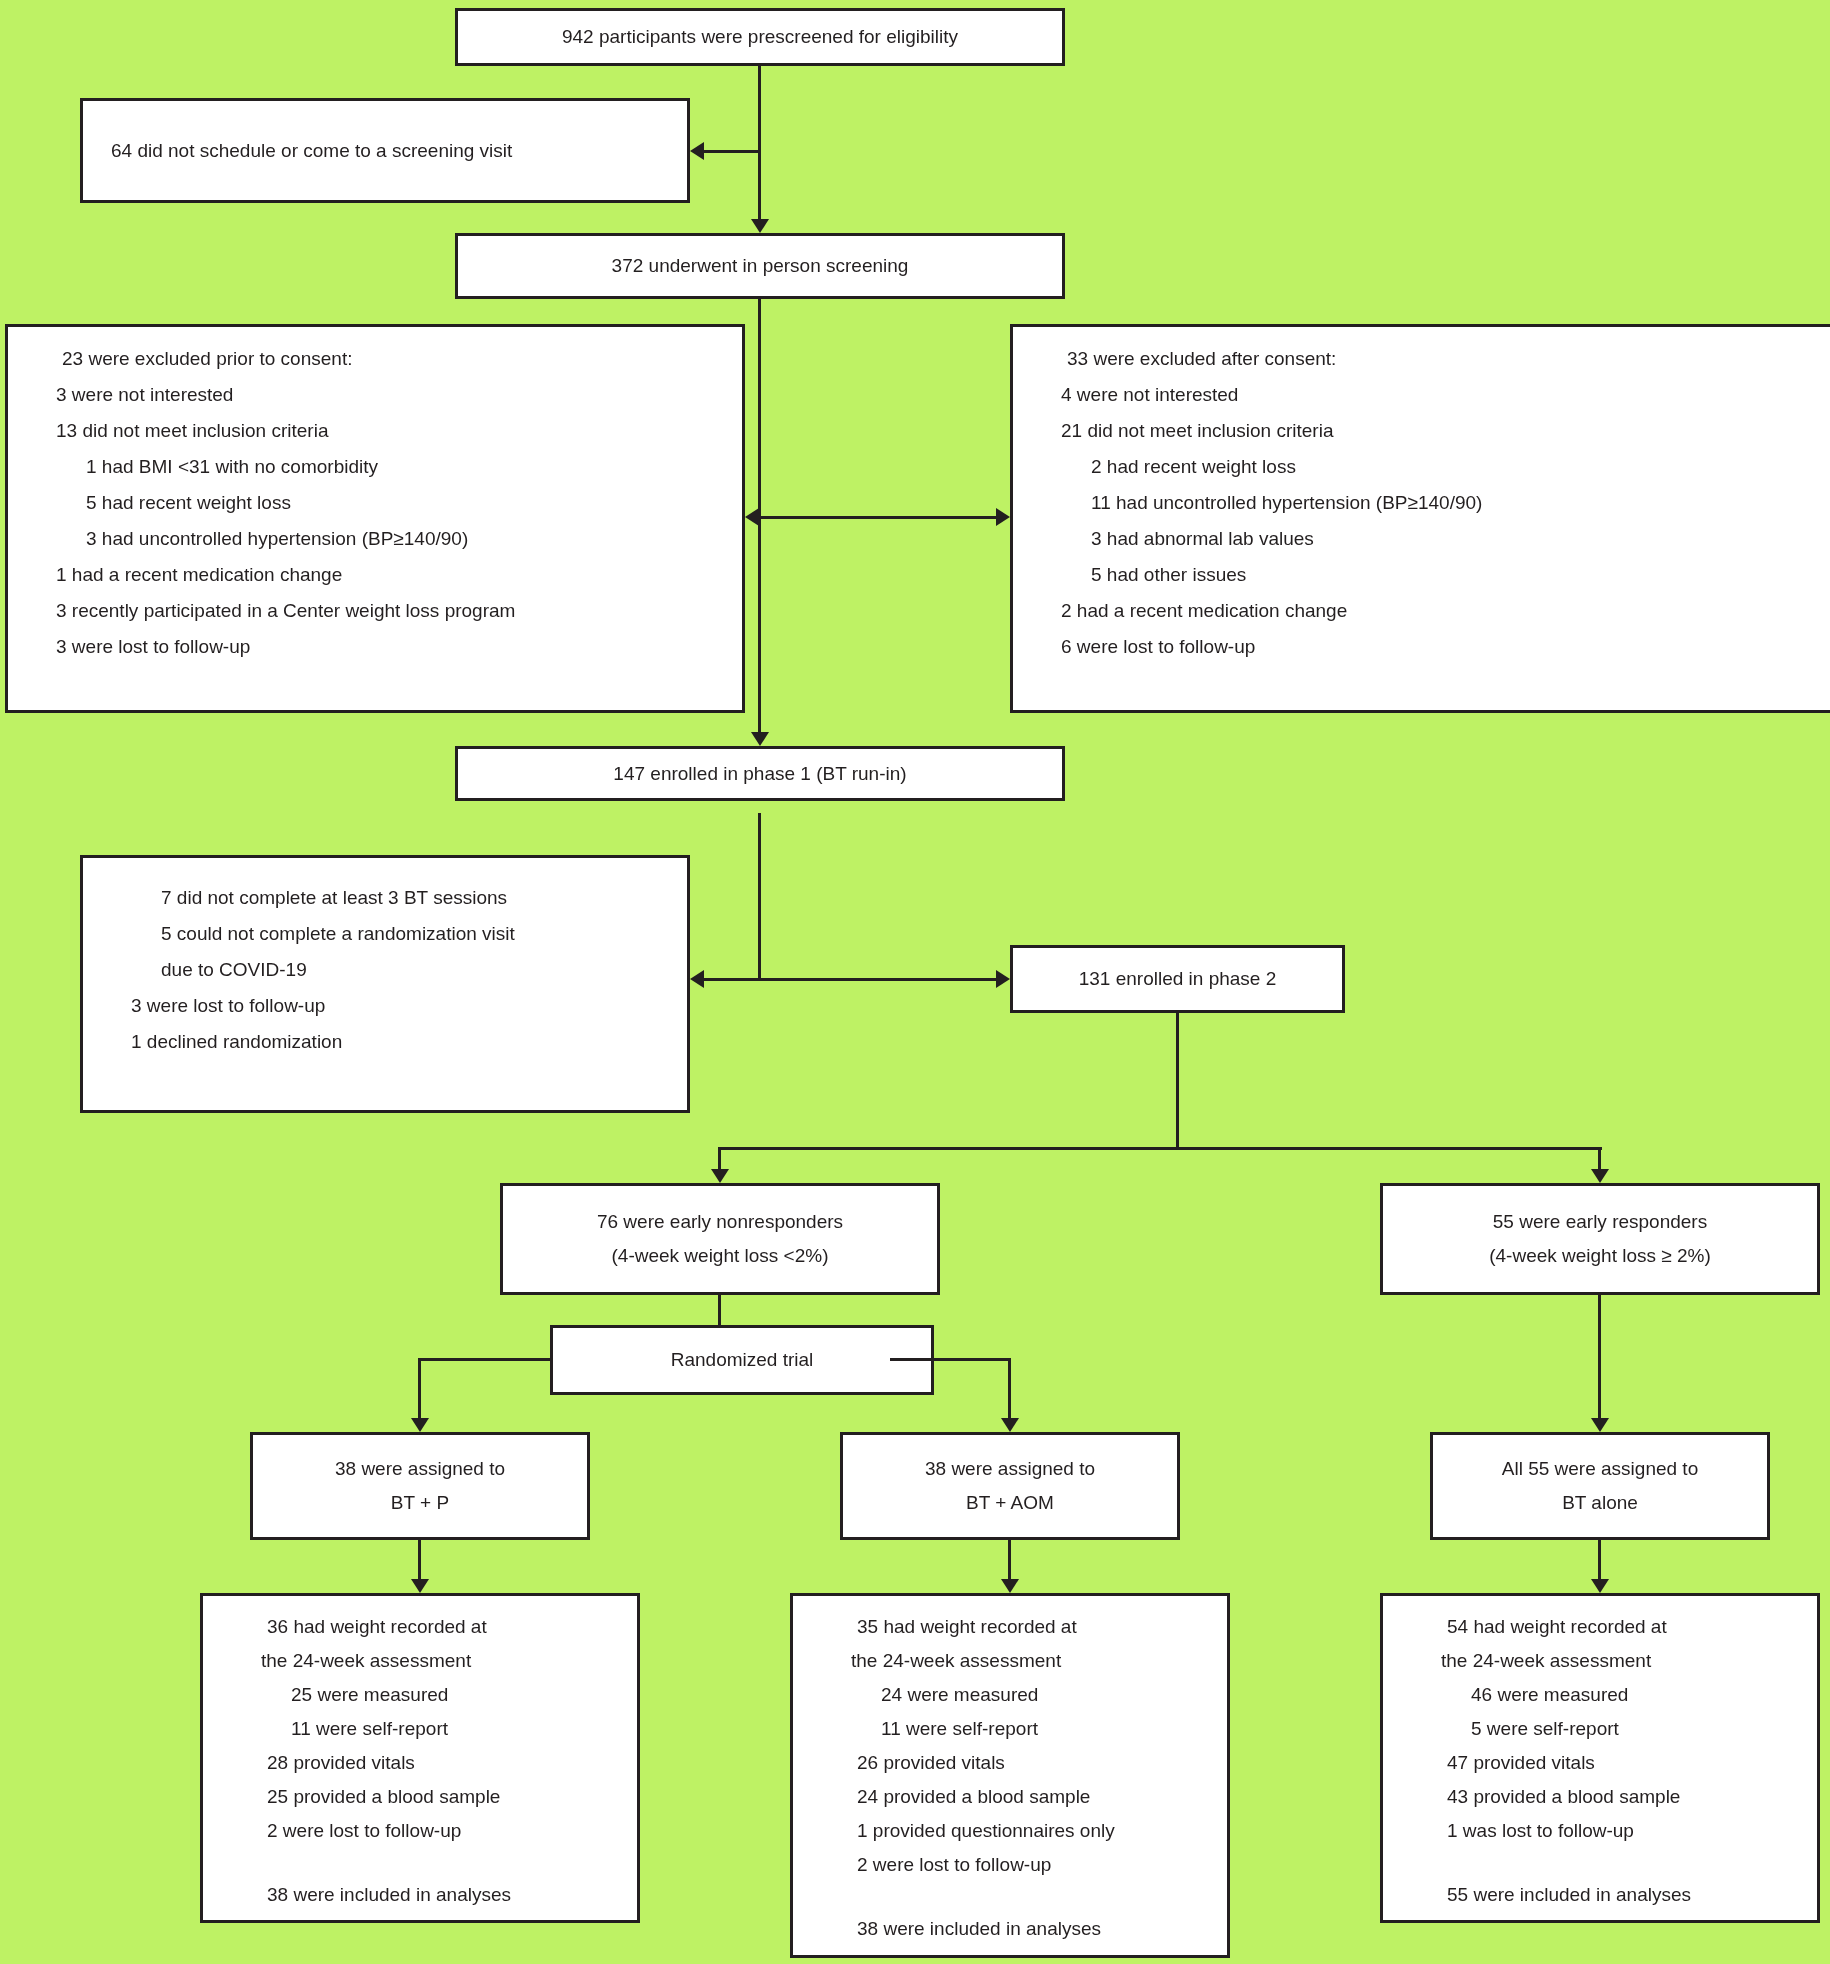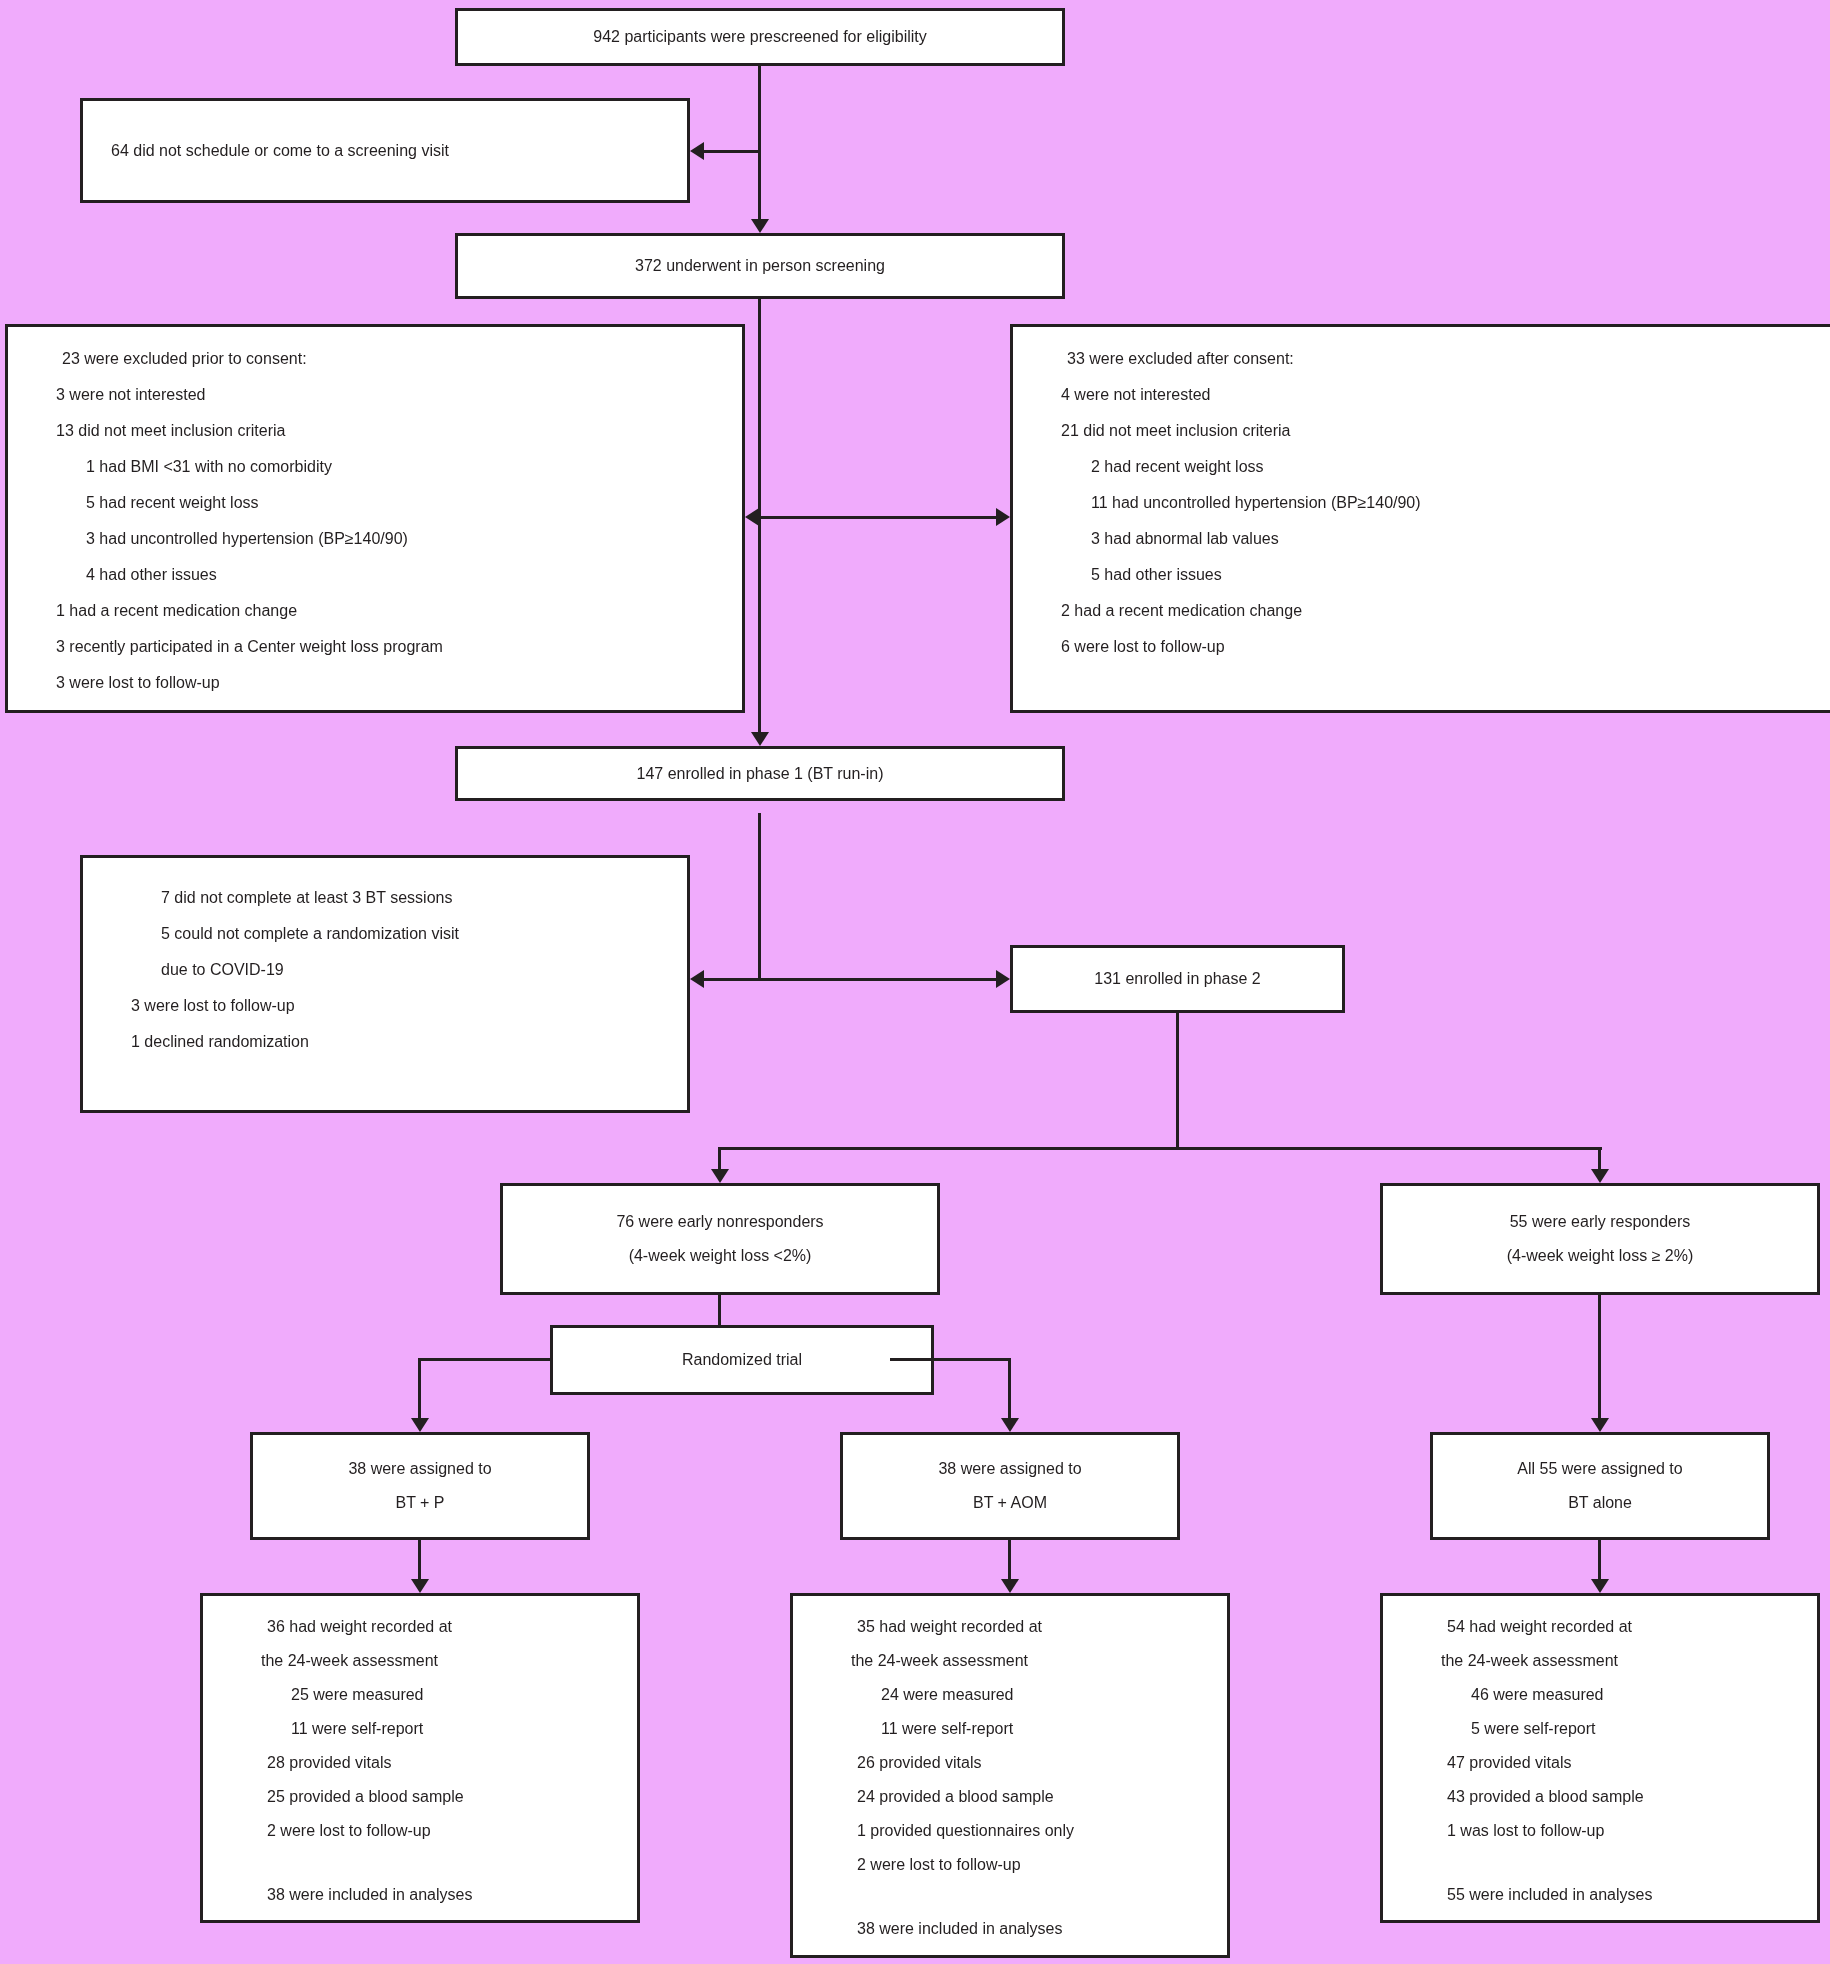--- a/index.html
+++ b/index.html
@@ -1,19 +1,19 @@
 <!DOCTYPE html>
 <html><head>
 <meta charset="utf-8">
 <style>
   html,body{margin:0;padding:0;background:#ffffff;}
   #canvas{
-    position:relative;width:1830px;height:1964px;background:#f0abfc;
+    position:relative;width:1830px;height:1964px;background:#bef264;
     font-family:"Liberation Sans","DejaVu Sans",sans-serif;
-    color:#231f20;font-size:16px;
+    color:#231f20;font-size:19px;
   }
   .box{
     position:absolute;border:3px solid #231f20;background:#ffffff;box-sizing:border-box;
   }
   .center{display:flex;flex-direction:column;align-items:center;justify-content:center;text-align:center;line-height:34px;}
   .list{padding:14px 10px 0 18px;line-height:36px;text-align:left;}
   .list2{padding:14px 10px 0 28px;line-height:34px;}
   .i0{padding-left:0;margin-left:36px;}
   .i1{padding-left:30px;}
   .i2{padding-left:60px;}
@@ -42,21 +42,20 @@
     <span>372 underwent in person screening</span>
   </div>
 
   <div class="box list" style="left:5px;top:324px;width:740px;height:389px">
     <div class="i0">23 were excluded prior to consent:</div>
     <div class="i1">3 were not interested</div>
     <div class="i1">13 did not meet inclusion criteria</div>
     <div class="i2">1 had BMI &lt;31 with no comorbidity</div>
     <div class="i2">5 had recent weight loss</div>
     <div class="i2">3 had uncontrolled hypertension (BP≥140/90)</div>
-    <div class="i2">4 had other issues</div>
     <div class="i1">1 had a recent medication change</div>
     <div class="i1">3 recently participated in a Center weight loss program</div>
     <div class="i1">3 were lost to follow-up</div>
   </div>
 
   <div class="box list" style="left:1010px;top:324px;width:916px;height:389px">
     <div class="i0">33 were excluded after consent:</div>
     <div class="i1">4 were not interested</div>
     <div class="i1">21 did not meet inclusion criteria</div>
     <div class="i2">2 had recent weight loss</div>

